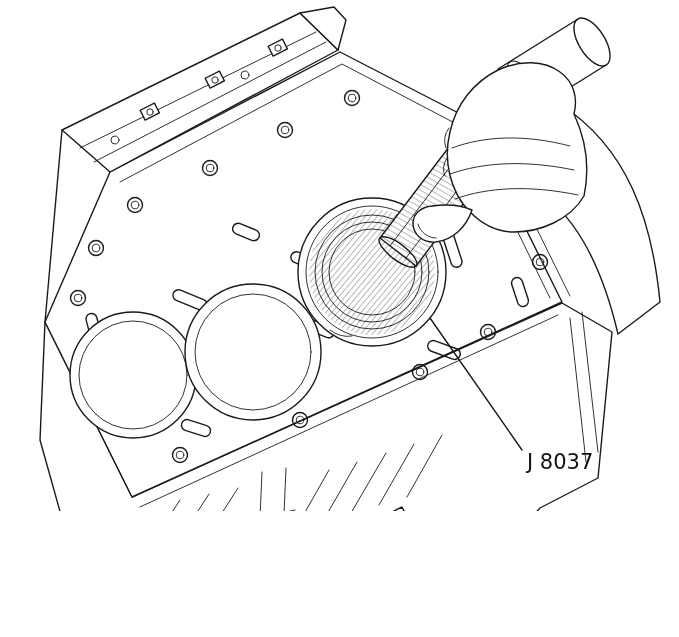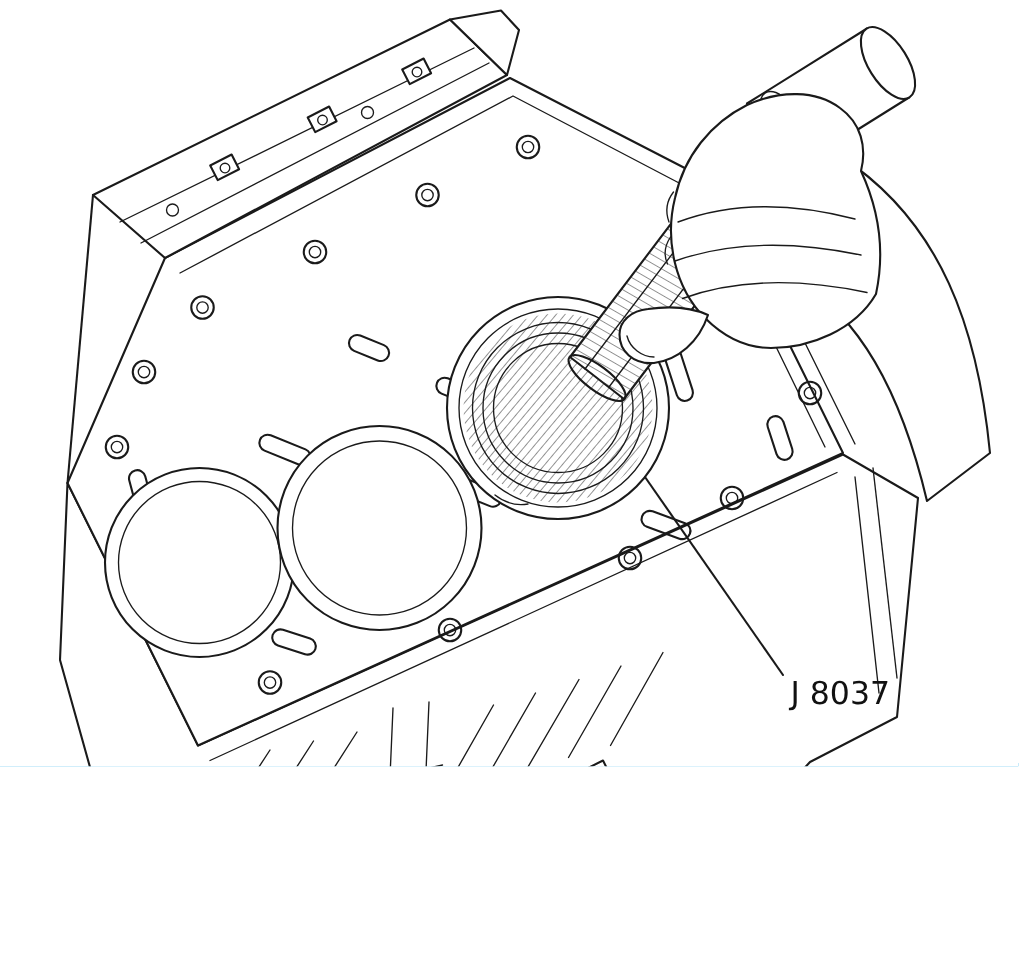--- a/index.html
+++ b/index.html
@@ -1,16 +1,16 @@
 <!DOCTYPE html>
 <html><head>
 <meta charset="utf-8">
 <style>
   html,body{margin:0;padding:0;background:#fff;}
-  .figure{position:relative;width:679px;height:511px;background:#0ea5e9;overflow:hidden;
+  .figure{position:relative;width:679px;height:511px;background:#f9a8d4;overflow:hidden;
           font-family:"DejaVu Sans", sans-serif;}
   svg{position:absolute;left:0;top:0;}
   .s  {stroke:#1a1a1a;stroke-width:1.4;fill:none;stroke-linecap:round;stroke-linejoin:round;}
   .sw {stroke:#1a1a1a;stroke-width:1.4;fill:#ffffff;stroke-linejoin:round;}
   .thin{stroke-width:0.9;}
   .label{font:21px "DejaVu Sans", sans-serif;fill:#111111;}
 </style>
 </head>
 <body>
 

